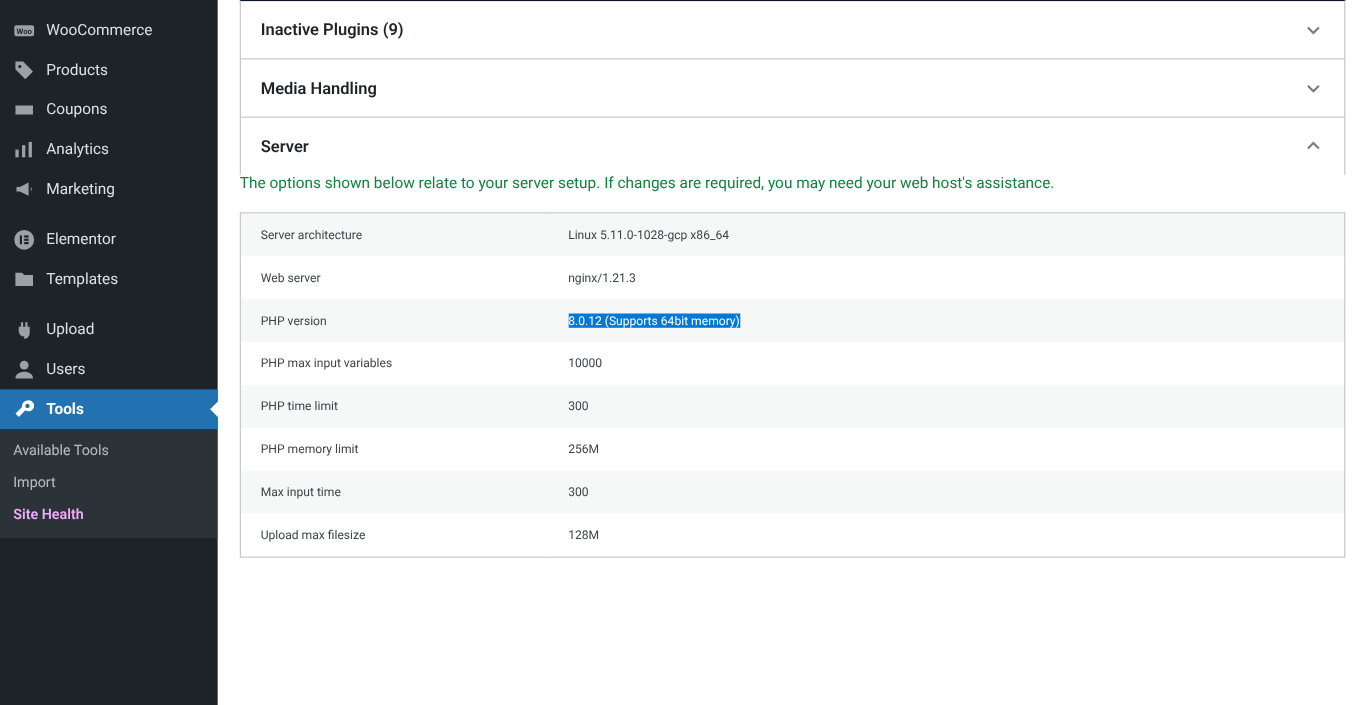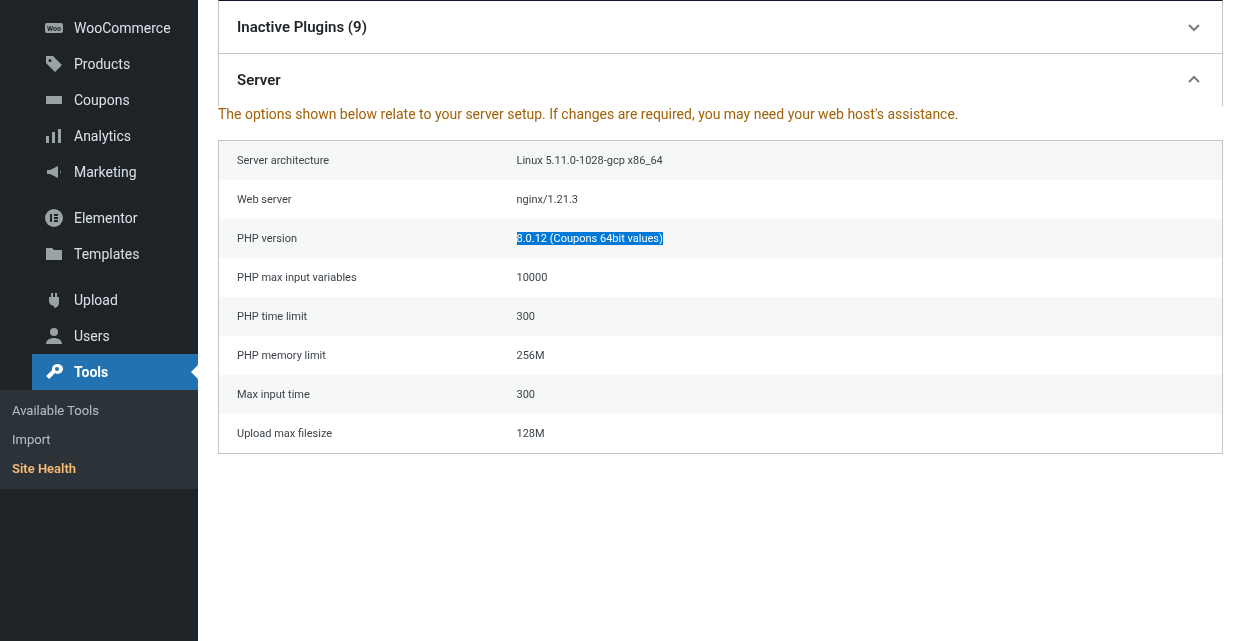--- a/index.html
+++ b/index.html
@@ -1,35 +1,35 @@
 <!DOCTYPE html>
 <html><head>
 <meta charset="utf-8">
 <style>
 * { margin: 0; padding: 0; box-sizing: border-box; }
 body { font-family: -apple-system, BlinkMacSystemFont, "Segoe UI", Roboto, sans-serif; font-size: 14px; color: #3c434a; background: #fff; display: flex; }
 .sidebar { width: 198px; background: #1d2327; color: #fff; min-height: 641px; flex-shrink: 0; padding-top: 10px; }
-.menu-item { display: flex; align-items: center; padding: 8px 12px; cursor: pointer; font-size: 14px; line-height: 18px; min-height: 34px; margin-left: 32px; }
+.menu-item { display: flex; align-items: center; padding: 8px 12px; cursor: pointer; font-size: 14px; line-height: 18px; min-height: 34px; }
 .menu-item .icon { width: 20px; height: 20px; margin-right: 10px; display: inline-flex; align-items: center; justify-content: center; fill: rgba(240,246,252,0.6); color: rgba(240,246,252,0.6); font-size: 18px; flex-shrink: 0; }
 .menu-item .label { color: rgba(240,246,252,0.9); }
 .menu-item.active { background: #2271b1; color: #fff; position: relative; font-weight: bold; }
 .menu-item.active .label { color: #fff; }
 .menu-item.active .icon { fill: #fff; color: #fff; }
 .menu-item.active::after { content: ""; position: absolute; right: -1px; top: 50%; margin-top: -8px; border: 8px solid transparent; border-right-color: #fff; }
 .menu-sep { height: 10px; }
 .submenu { background: #2c3338; padding: 6px 0; }
 .submenu-item { padding: 7px 12px; font-size: 13px; color: rgba(240,246,252,0.7); cursor: pointer; }
-.submenu-item.current { color: #fdba74; font-weight: 600; }
+.submenu-item.current { color: #f0abfc; font-weight: 600; }
 .main { flex: 1; background: #fff; padding: 0 20px; min-width: 0; }
 .panel { border: 1px solid #c3c4c7; border-top: none; }
 .panel:first-child { border-top: 1px solid #0f172a; }
 .panel-header { display: flex; align-items: center; justify-content: space-between; padding: 16px 18px; cursor: pointer; }
 .panel-header .title { font-size: 15px; font-weight: 600; color: #1d2327; }
 .panel-header .chev { width: 20px; height: 20px; color: #787c82; }
-.panel-description { padding: 0 0 18px 0; font-size: 14px; color: #a16207; }
+.panel-description { padding: 0 0 18px 0; font-size: 14px; color: #15803d; }
 .table { width: 100%; border: 1px solid #c3c4c7; border-collapse: collapse; }
 .table tr { }
 .table td { padding: 13px 18px; font-size: 11px; color: #3c434a; vertical-align: top; }
 .table tr:nth-child(odd) td { background: #f6f7f7; }
 .table tr:nth-child(even) td { background: #fff; }
 .table td.key { width: 280px; }
 .highlight { background: #0078d7; color: #fff; }
 svg { display: block; }
 </style>
 </head>
@@ -154,20 +154,30 @@
     <div class="panel-header">
       <span class="title">Inactive Plugins (9)</span>
       <span class="chev">
         <svg viewBox="0 0 20 20" width="20" height="20" fill="none" stroke="currentColor" stroke-width="2">
             <path d="M5 8l5 5 5-5"></path>
           </svg>
       </span>
     </div>
   </div>
 
+  <div class="panel">
+    <div class="panel-header">
+      <span class="title">Media Handling</span>
+      <span class="chev">
+        <svg viewBox="0 0 20 20" width="20" height="20" fill="none" stroke="currentColor" stroke-width="2">
+            <path d="M5 8l5 5 5-5"></path>
+          </svg>
+      </span>
+    </div>
+  </div>
 
   <div class="panel" style="border-bottom:none;">
     <div class="panel-header">
       <span class="title">Server</span>
       <span class="chev">
         <svg viewBox="0 0 20 20" width="20" height="20" fill="none" stroke="currentColor" stroke-width="2">
             <path d="M5 12l5-5 5 5"></path>
           </svg>
       </span>
     </div>
@@ -180,21 +190,21 @@
       <tr>
         <td class="key">Server architecture</td>
         <td>Linux 5.11.0-1028-gcp x86_64</td>
       </tr>
       <tr>
         <td class="key">Web server</td>
         <td>nginx/1.21.3</td>
       </tr>
       <tr>
         <td class="key">PHP version</td>
-        <td><span class="highlight">8.0.12 (Coupons 64bit values)</span></td>
+        <td><span class="highlight">8.0.12 (Supports 64bit memory)</span></td>
       </tr>
       <tr>
         <td class="key">PHP max input variables</td>
         <td>10000</td>
       </tr>
       <tr>
         <td class="key">PHP time limit</td>
         <td>300</td>
       </tr>
       <tr>

